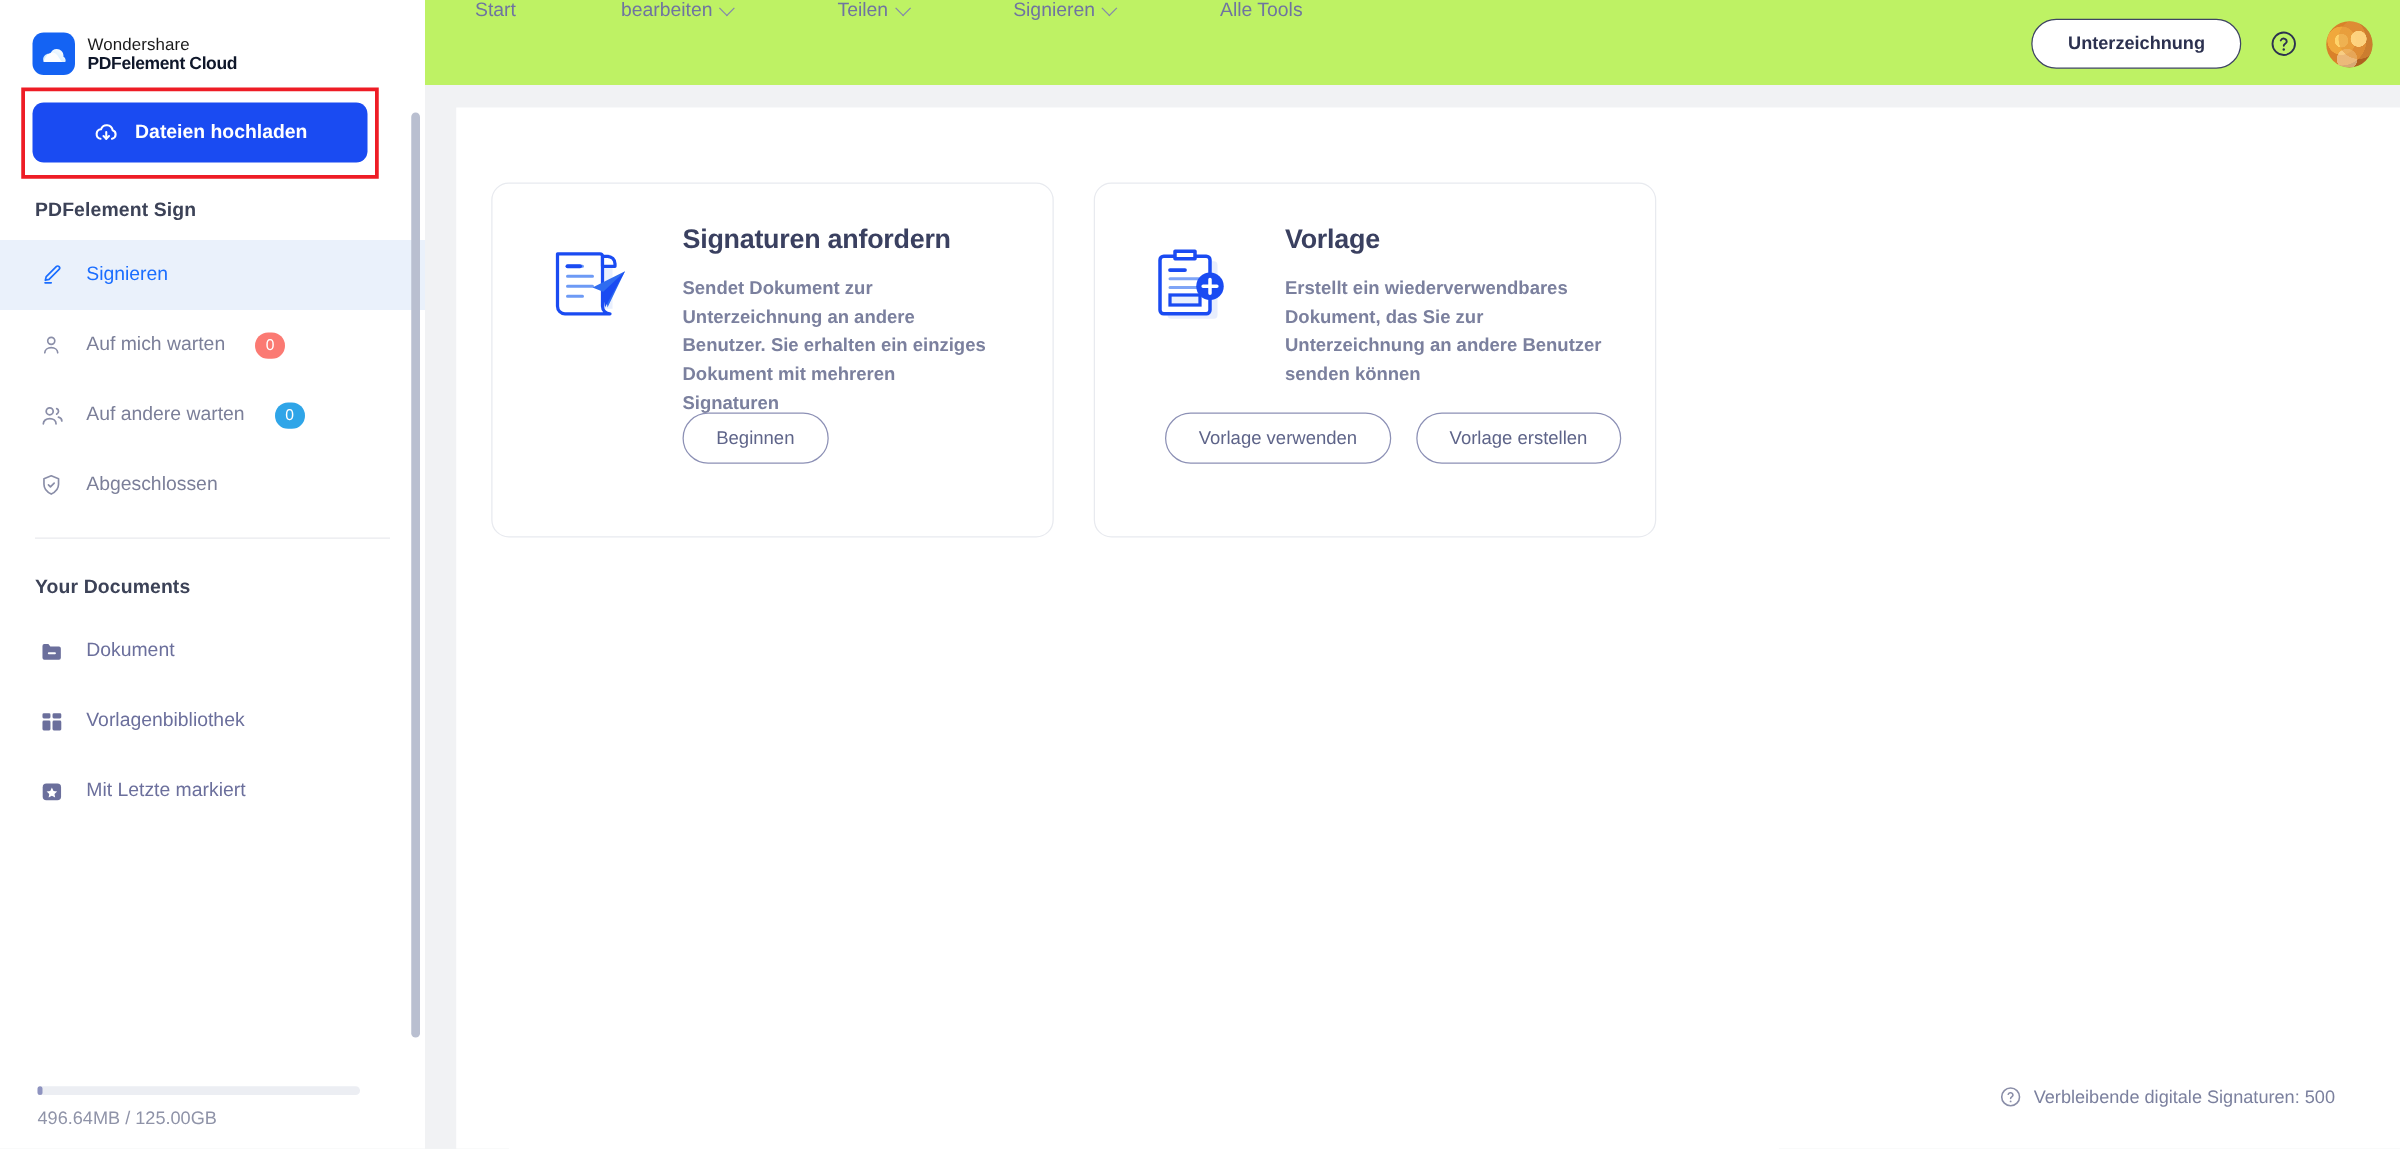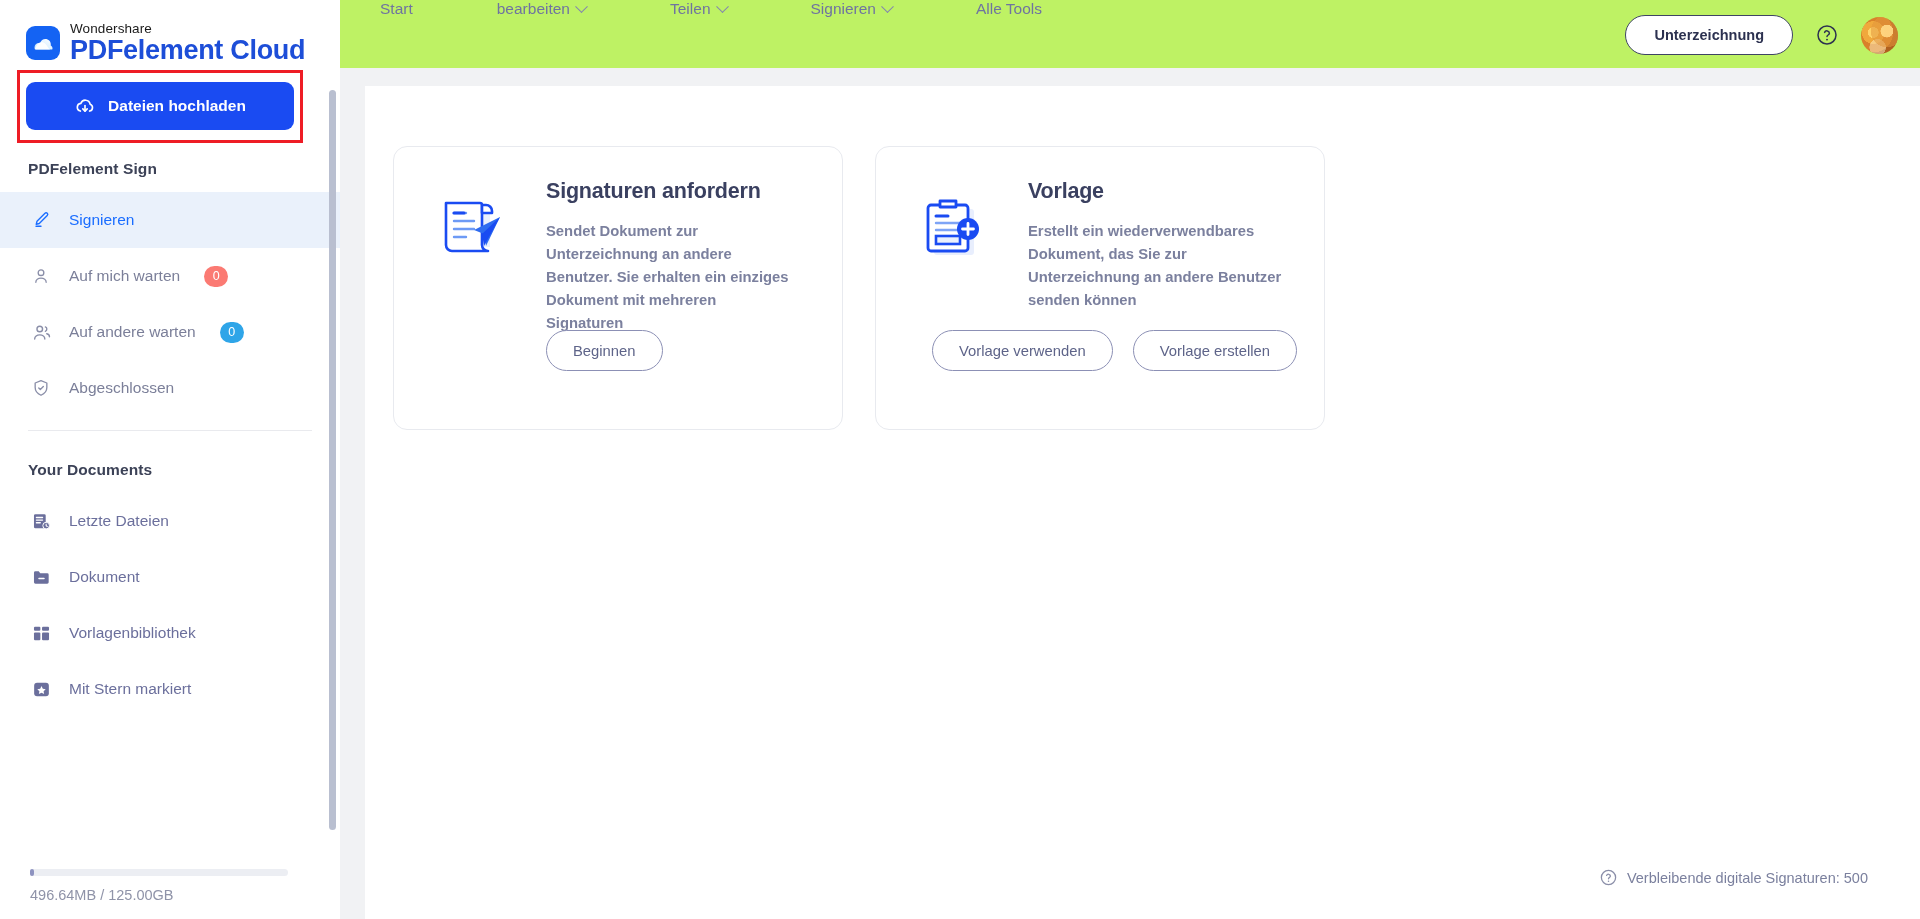--- a/index.html
+++ b/index.html
@@ -22,21 +22,21 @@
     display: flex; align-items: center; gap: 10px;
     padding: 16px 0 0 26px; height: 70px;
   }
   .logo-mark {
     width: 34px; height: 34px; border-radius: 9px;
     background: #1463f3; position: relative; flex: 0 0 34px;
     display: flex; align-items: center; justify-content: center;
   }
   .logo-text { line-height: 1.05; }
   .logo-top { font-size: 13.5px; color: #1a1a1a; letter-spacing: .1px; }
-  .logo-bottom { font-size: 27px; font-weight: bold; color: #1d4ed8; letter-spacing: -.3px; }
+  .logo-bottom { font-size: 14px; font-weight: bold; color: #0f172a; letter-spacing: -.3px; }
 
   .upload-wrap { padding: 12px 26px 0 26px; }
   .upload-btn {
     width: 268px; height: 48px; border-radius: 9px;
     background: #1a4bf2; color: #fff; border: none;
     display: flex; align-items: center; justify-content: center; gap: 12px;
     font-size: 15.5px; font-weight: bold; cursor: pointer;
     font-family: "Liberation Sans", sans-serif;
   }
   .red-box {
@@ -217,31 +217,20 @@
             <path d="m9.3 11.9 1.9 1.9 3.6-3.6"></path>
         </svg>
       </span>
       <span class="lbl">Abgeschlossen</span>
     </div>
 
     <div class="divider"></div>
 
     <div class="sec-title">Your Documents</div>
 
-    <div class="nav-item docs">
-      <span class="ico">
-        <svg width="21" height="21" viewBox="0 0 24 24">
-          <path d="M5 3.6h10.2a1.6 1.6 0 0 1 1.6 1.6v13a1.6 1.6 0 0 1-1.6 1.6H5A1.6 1.6 0 0 1 3.4 18.2V5.2A1.6 1.6 0 0 1 5 3.6z" fill="#6b6f9c"></path>
-          <path d="M6.2 7.4h7M6.2 10.4h7M6.2 13.4h4.4" stroke="#ffffff" stroke-width="1.5" stroke-linecap="round"></path>
-          <circle cx="17.3" cy="16.7" r="3.8" fill="#6b6f9c" stroke="#ffffff" stroke-width="1.1"></circle>
-          <path d="M17.3 14.9v1.9l1.3.9" stroke="#ffffff" stroke-width="1.2" stroke-linecap="round" fill="none"></path>
-        </svg>
-      </span>
-      <span class="lbl">Letzte Dateien</span>
-    </div>
 
     <div class="nav-item docs">
       <span class="ico">
         <svg width="21" height="21" viewBox="0 0 24 24">
           <path d="M3.4 6.6a1.7 1.7 0 0 1 1.7-1.7h3.7l1.8 2.2h7.9a1.7 1.7 0 0 1 1.7 1.7v8.6a1.7 1.7 0 0 1-1.7 1.7H5.1a1.7 1.7 0 0 1-1.7-1.7z" fill="#6b6f9c"></path>
           <path d="M9.2 13.2h5.6" stroke="#ffffff" stroke-width="1.8" stroke-linecap="round"></path>
         </svg>
       </span>
       <span class="lbl">Dokument</span>
     </div>
@@ -258,21 +247,21 @@
       <span class="lbl">Vorlagenbibliothek</span>
     </div>
 
     <div class="nav-item docs">
       <span class="ico">
         <svg width="21" height="21" viewBox="0 0 24 24">
           <rect x="3.6" y="4.4" width="16.8" height="15.2" rx="3.4" fill="#6b6f9c"></rect>
           <path d="m12 8.1 1.5 3 3.3.5-2.4 2.3.6 3.3-3-1.6-3 1.6.6-3.3-2.4-2.3 3.3-.5z" fill="#ffffff"></path>
         </svg>
       </span>
-      <span class="lbl">Mit Stern markiert</span>
+      <span class="lbl">Mit Letzte markiert</span>
     </div>
 
     <div class="storage-block">
       <div class="storage-bar">
           <i></i>
         </div>
       <div class="storage-txt">496.64MB / 125.00GB</div>
     </div>
 
     <div class="sb-track">

